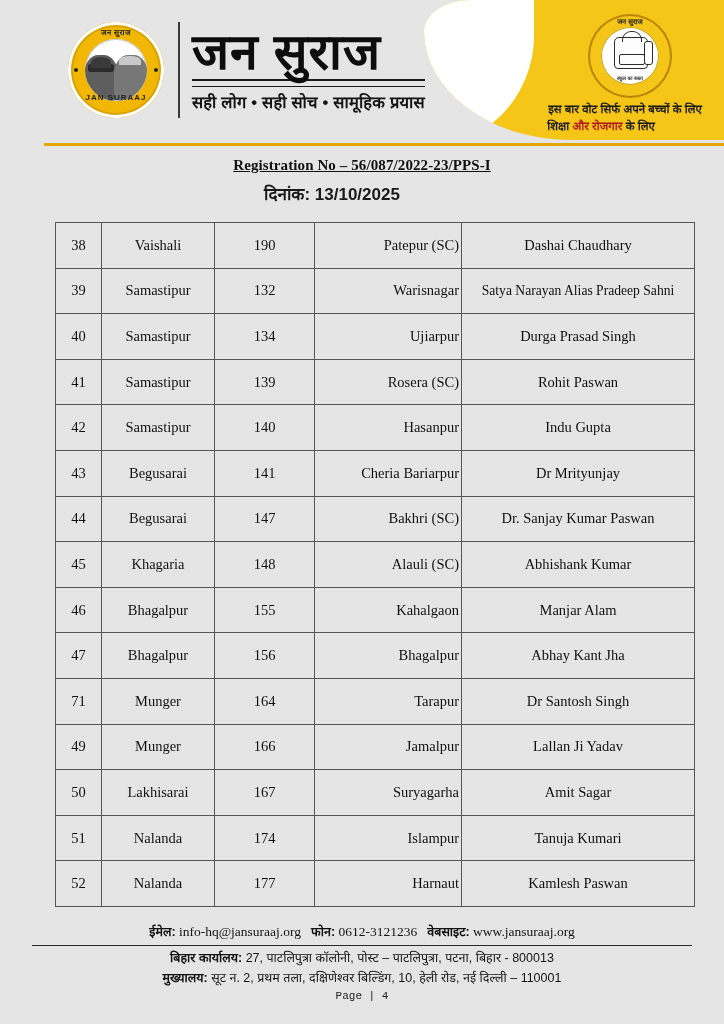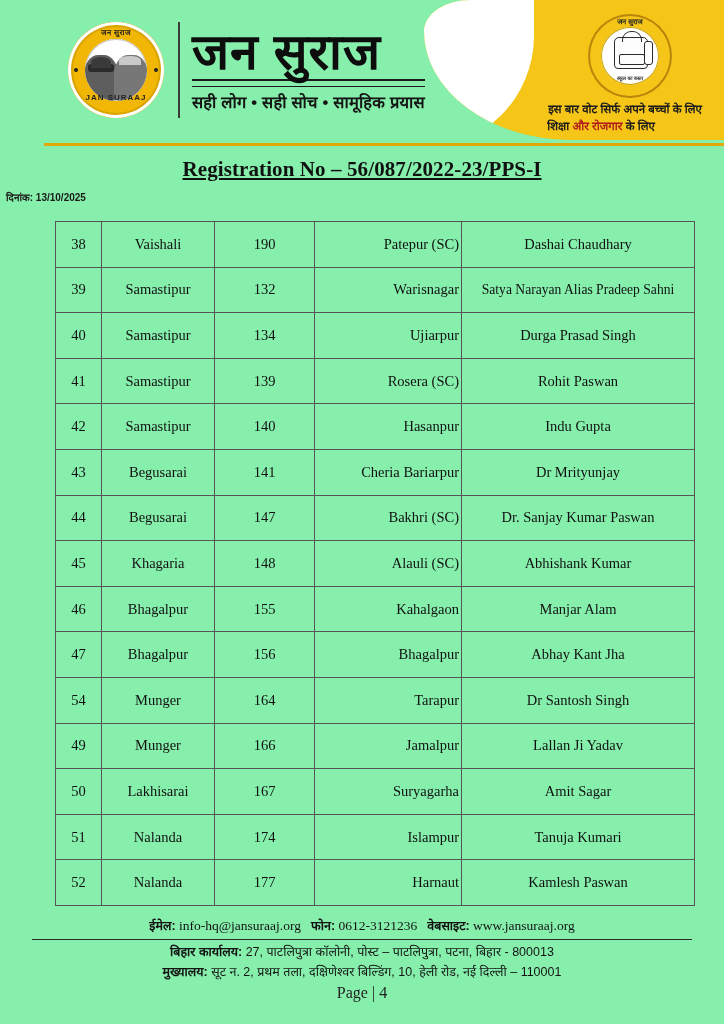--- a/index.html
+++ b/index.html
@@ -12,21 +12,21 @@
     height: 1024px;
     font-family: "Liberation Serif", "DejaVu Serif", serif;
     color: #111111;
     overflow: hidden;
     position: relative;
   }
   .page {
     position: relative;
     width: 724px;
     height: 1024px;
-    background: #86efac;
+    background: #e5e5e5;
     box-sizing: border-box;
   }
 
   
   .header {
     position: relative;
     height: 146px;
     width: 100%;
     overflow: hidden;
   }
@@ -209,33 +209,33 @@
     left: 44px;
     right: 0;
     top: 143px;
     height: 3px;
     background: #e0a800;
   }
 
   
   .reg-line {
     text-align: center;
-    font-size: 21px;
+    font-size: 15px;
     font-weight: bold;
     margin-top: 11px;
     text-decoration: underline;
     letter-spacing: .1px;
     font-family: "Liberation Serif", serif;
   }
   .date-line {
-    text-align: left;
+    text-align: center;
     padding-right: 66px;
     margin-top: 8px;
     font-family: "Liberation Sans", "DejaVu Sans", sans-serif;
-    font-size: 10px;
+    font-size: 17px;
     font-weight: bold;
     color: #1a1a1a;
     padding-left: 6px;
   }
   .date-line .dv { font-weight: bold; }
 
   
   .table-wrap {
     margin: 17px auto 0 auto;
     width: 614px;
@@ -288,22 +288,22 @@
     background: #2a2a2a;
     margin: 2px 32px 3px 32px;
   }
   .f-addr {
     font-size: 12.5px;
     font-family: "Liberation Sans", "DejaVu Sans", sans-serif;
     color: #141414;
     line-height: 1.55;
   }
   .f-page {
-    font-family: Liberation Serif, serif;
-    font-size: 16px;
+    font-family: Liberation Mono, monospace;
+    font-size: 11px;
     color: #222;
     margin-top: 2px;
   }
 </style>
 </head>
 <body>
 
 <div class="page">
 
   <div class="header">
@@ -423,21 +423,21 @@
             <td class="c-name">Manjar Alam</td>
           </tr>
           <tr>
             <td class="c-sl">47</td>
             <td class="c-dist">Bhagalpur</td>
             <td class="c-no">156</td>
             <td class="c-ac">Bhagalpur</td>
             <td class="c-name">Abhay Kant Jha</td>
           </tr>
           <tr>
-            <td class="c-sl">54</td>
+            <td class="c-sl">71</td>
             <td class="c-dist">Munger</td>
             <td class="c-no">164</td>
             <td class="c-ac">Tarapur</td>
             <td class="c-name">Dr Santosh Singh</td>
           </tr>
           <tr>
             <td class="c-sl">49</td>
             <td class="c-dist">Munger</td>
             <td class="c-no">166</td>
             <td class="c-ac">Jamalpur</td>

